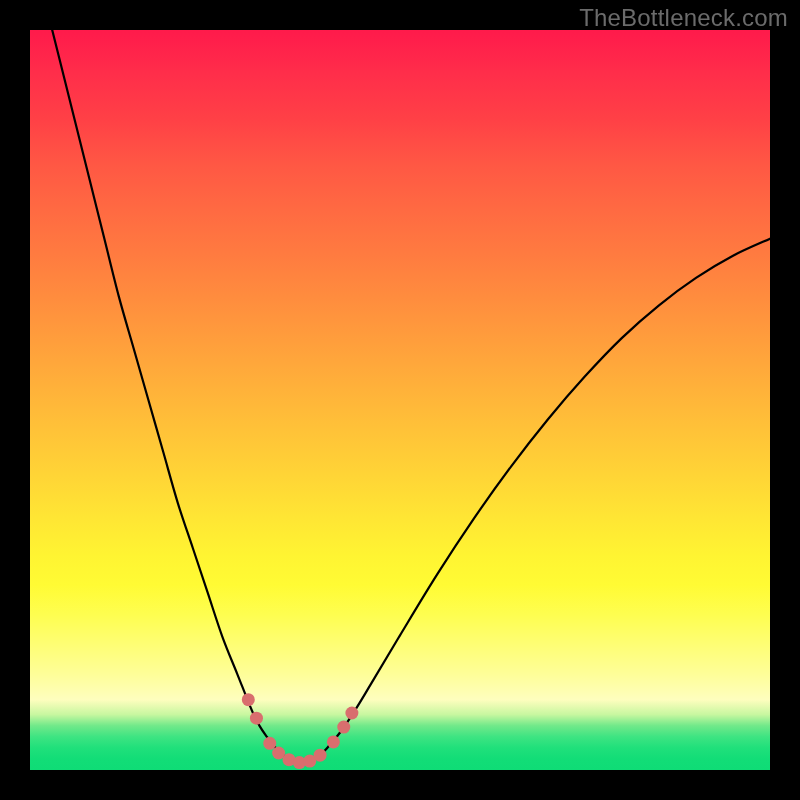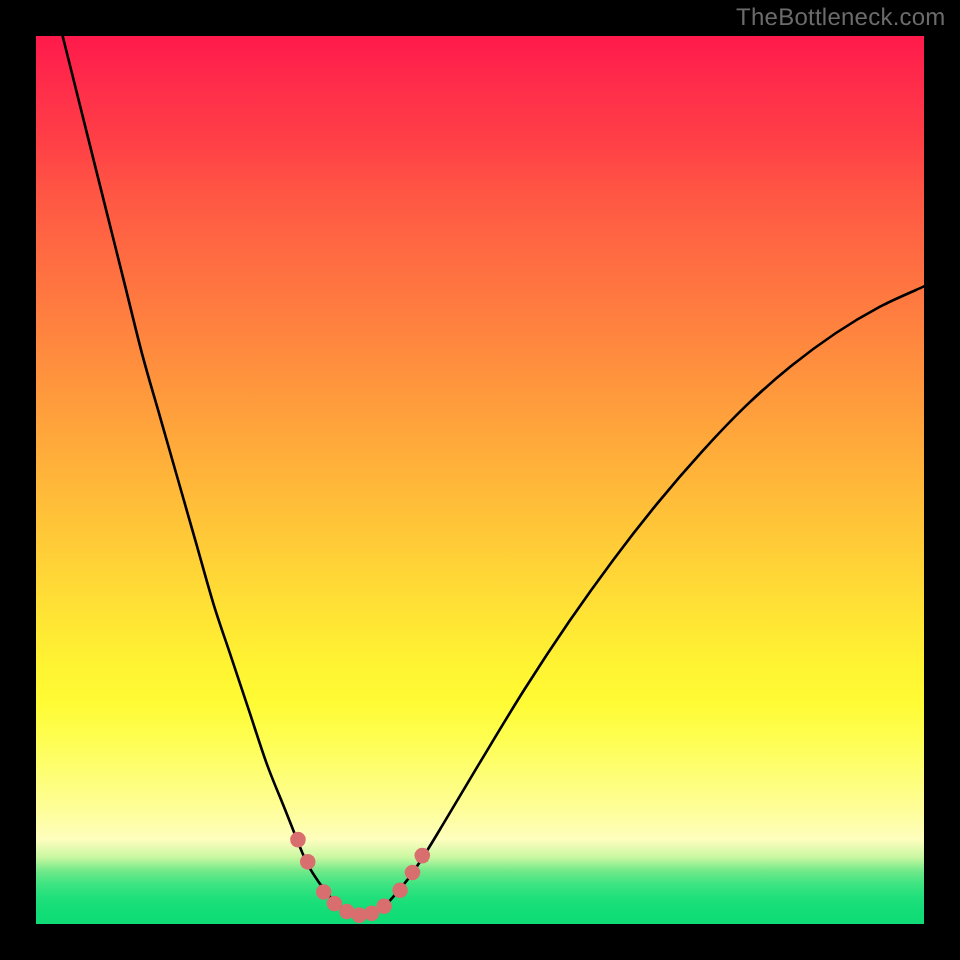--- a/index.html
+++ b/index.html
@@ -55,21 +55,21 @@
   }
   .svg-overlay {
     position: absolute;
     left: 0;
     top: 0;
     width: 740px;
     height: 740px;
   }
   .attribution {
     color: #6b6b6b;
-    font-size: 20px;
+    font-size: 24px;
     position: absolute;
     top: 4px;
     font-weight: 500;
     right: 12px;
     letter-spacing: 0.2px;
   }
 </style>
 </head>
 <body>
 

